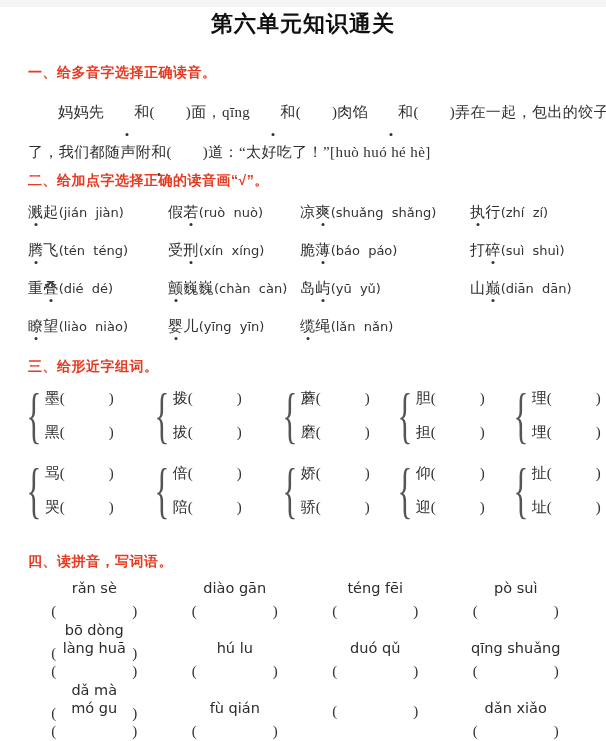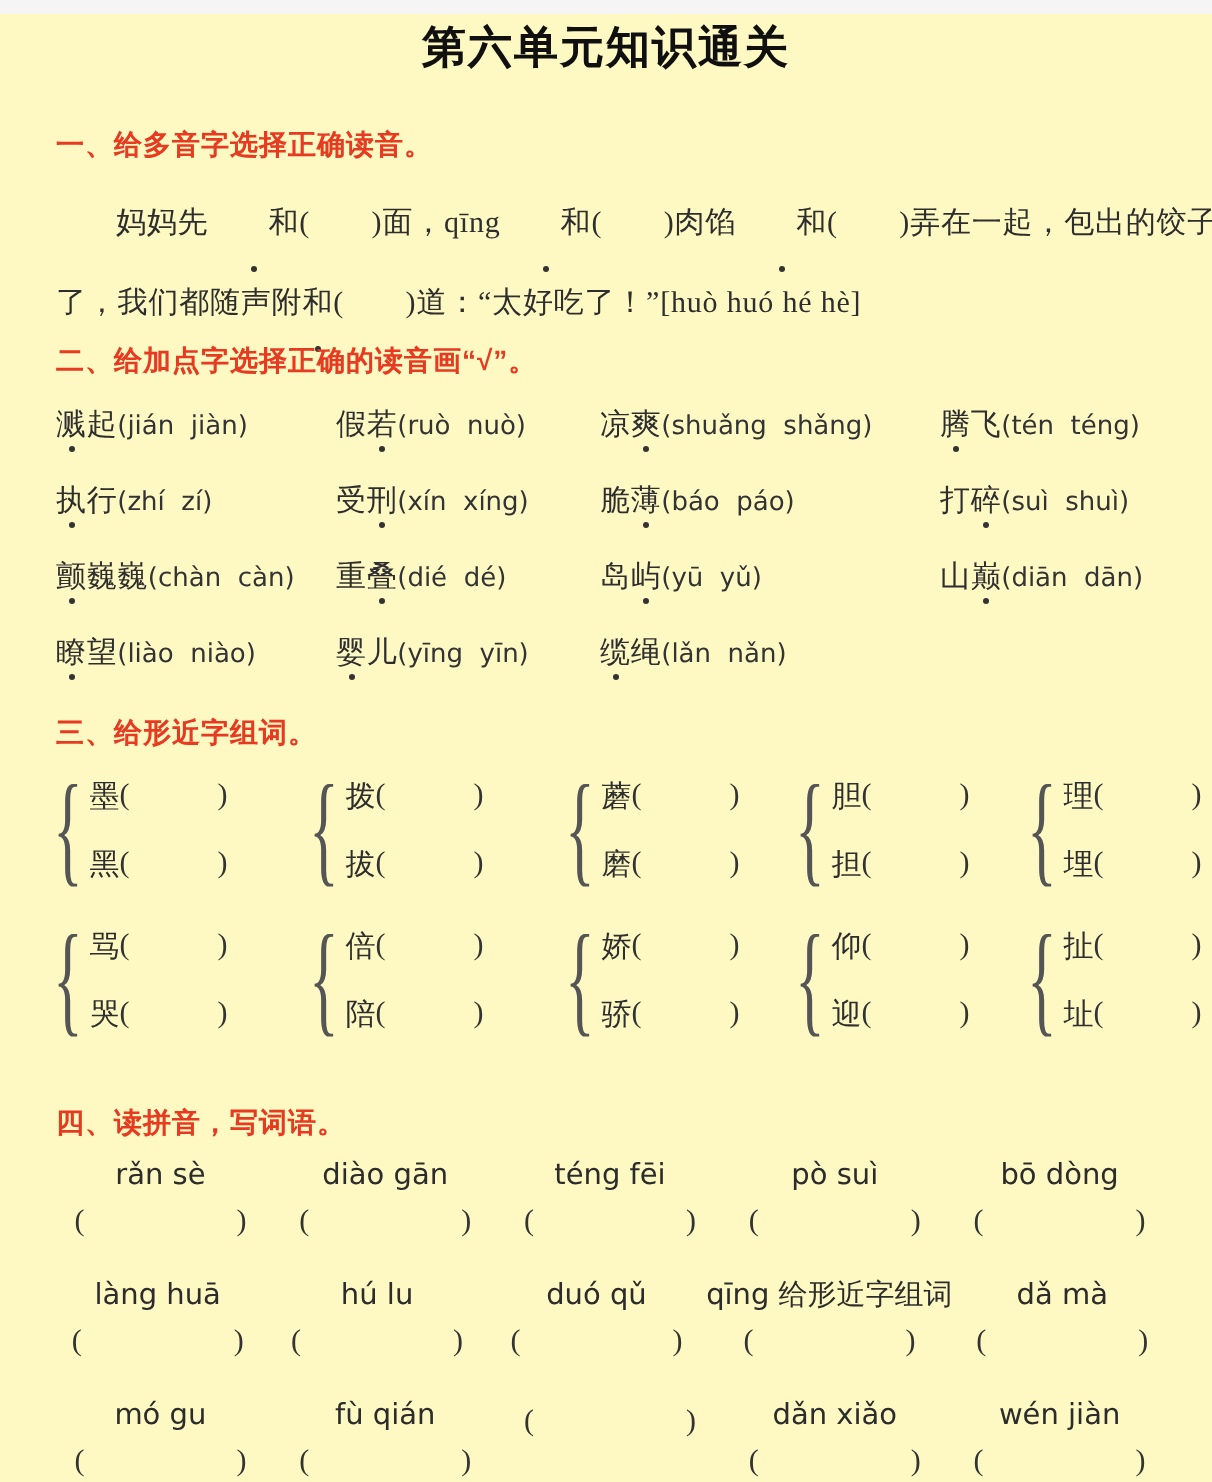--- a/index.html
+++ b/index.html
@@ -1,18 +1,18 @@
 <!DOCTYPE html>
 <html><head>
 <meta charset="utf-8">
 <style>
   html,body { margin:0; padding:0; background:#e9e9e9; }
   .page {
     position:relative; width:606px; height:741px; margin:0 auto;
-    background:#fef9c3; overflow:hidden;
+    background:#ffffff; overflow:hidden;
     font-family:"Liberation Serif","DejaVu Serif",serif;
     color:#2e2e2e;
   }
   .top-strip { position:absolute; top:0; left:0; right:0; height:7px; background:#f5f5f5; }
 
   .title {
     position:absolute; top:9px; left:0; width:100%;
     text-align:center; font-size:22px; font-weight:bold; color:#101010;
     letter-spacing:1px;
   }
@@ -59,21 +59,21 @@
     color:#555; line-height:1; transform:scaleX(0.5); margin:0 -4px 0 -6px;
     user-select:none;
   }
   .pair-lines { display:flex; flex-direction:column; gap:15px; font-size:15px; }
   .pair-line { display:flex; align-items:center; white-space:nowrap; }
   .blank-gap-s3 { display:inline-block; width:44px; }
   .paren-glyph { color:#333; font-size:15px; }
 
   .s4-row {
     position:absolute; left:24px; width:562px;
-    display:grid; grid-template-columns:repeat(5,1fr);
+    display:grid; grid-template-columns:repeat(4,1fr);
   }
   .s4-r1 { top:578px; } .s4-r2 { top:638px; } .s4-r3 { top:698px; }
   .s4-cell { text-align:center; }
   .pinyin-label {
     font-family:"DejaVu Sans","Liberation Sans",sans-serif;
     font-size:14.5px; color:#2c2c2c; white-space:pre; line-height:20px;
   }
   .paren-box {
     width:86px; margin:4px auto 0; display:flex; justify-content:space-between;
     font-size:15px; color:#333; line-height:18px;
@@ -91,29 +91,29 @@
   <div class="para">
     <div class="pline indent"><span>妈妈先</span><span class="dotchar">和</span><span>(　　)面，qīng</span><span class="dotchar">和</span><span>(　　)肉馅</span><span class="dotchar">和</span><span>(　　)弄在一起，包出的饺子好吃极</span></div>
     <div class="pline"><span>了，我们都随声附</span><span class="dotchar">和</span><span>(　　)道：“太好吃了！”[huò  huó  hé  hè]</span></div>
   </div>
 
   <div class="sec-heading h2">二、给加点字选择正确的读音画“√”。</div>
   <div class="s2-grid">
     <div class="word-cell"><span></span><span class="dotchar">溅</span><span>起</span><span class="py">(jián  jiàn)</span></div>
     <div class="word-cell"><span>假</span><span class="dotchar">若</span><span></span><span class="py">(ruò  nuò)</span></div>
     <div class="word-cell"><span>凉</span><span class="dotchar">爽</span><span></span><span class="py">(shuǎng  shǎng)</span></div>
+    <div class="word-cell"><span></span><span class="dotchar">执</span><span>行</span><span class="py">(zhí  zí)</span></div>
+
     <div class="word-cell"><span></span><span class="dotchar">腾</span><span>飞</span><span class="py">(tén  téng)</span></div>
-
-    <div class="word-cell"><span></span><span class="dotchar">执</span><span>行</span><span class="py">(zhí  zí)</span></div>
     <div class="word-cell"><span>受</span><span class="dotchar">刑</span><span></span><span class="py">(xín  xíng)</span></div>
     <div class="word-cell"><span>脆</span><span class="dotchar">薄</span><span></span><span class="py">(báo  páo)</span></div>
     <div class="word-cell"><span>打</span><span class="dotchar">碎</span><span></span><span class="py">(suì  shuì)</span></div>
 
+    <div class="word-cell"><span>重</span><span class="dotchar">叠</span><span></span><span class="py">(dié  dé)</span></div>
     <div class="word-cell"><span></span><span class="dotchar">颤</span><span>巍巍</span><span class="py">(chàn  càn)</span></div>
-    <div class="word-cell"><span>重</span><span class="dotchar">叠</span><span></span><span class="py">(dié  dé)</span></div>
     <div class="word-cell"><span>岛</span><span class="dotchar">屿</span><span></span><span class="py">(yū  yǔ)</span></div>
 
     <div class="word-cell"><span>山</span><span class="dotchar">巅</span><span></span><span class="py">(diān  dān)</span></div>
     <div class="word-cell"><span></span><span class="dotchar">瞭</span><span>望</span><span class="py">(liào  niào)</span></div>
     <div class="word-cell"><span></span><span class="dotchar">婴</span><span>儿</span><span class="py">(yīng  yīn)</span></div>
     <div class="word-cell"><span></span><span class="dotchar">缆</span><span>绳</span><span class="py">(lǎn  nǎn)</span></div>
   </div>
 
   <div class="sec-heading h3">三、给形近字组词。</div>
 
@@ -349,21 +349,21 @@
         </div>
       </div>
     <div class="s4-cell">
         <div class="pinyin-label">duó qǔ</div>
         <div class="paren-box">
           <span>(</span>
           <span>)</span>
         </div>
       </div>
     <div class="s4-cell">
-        <div class="pinyin-label">qīng 给形近字组词</div>
+        <div class="pinyin-label">qīng shuǎng</div>
         <div class="paren-box">
           <span>(</span>
           <span>)</span>
         </div>
       </div>
     <div class="s4-cell">
         <div class="pinyin-label">dǎ mà</div>
         <div class="paren-box">
           <span>(</span>
           <span>)</span>

